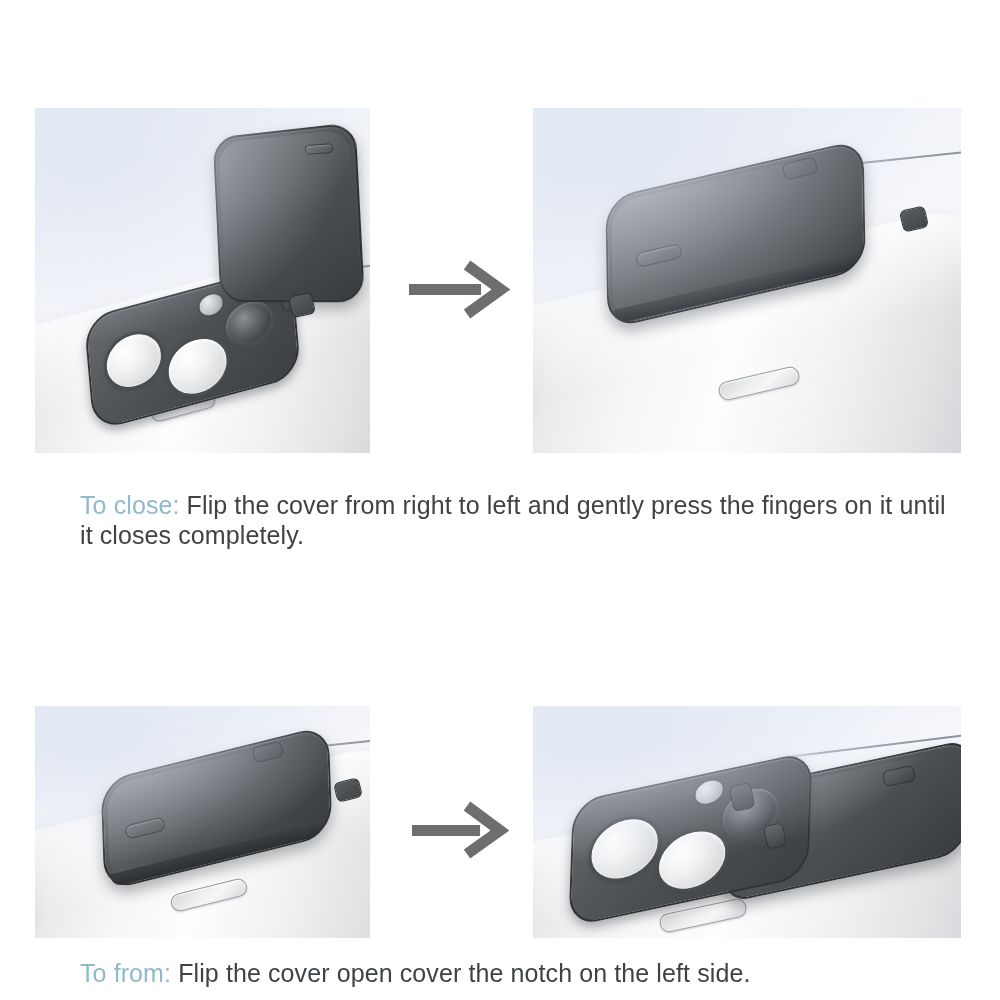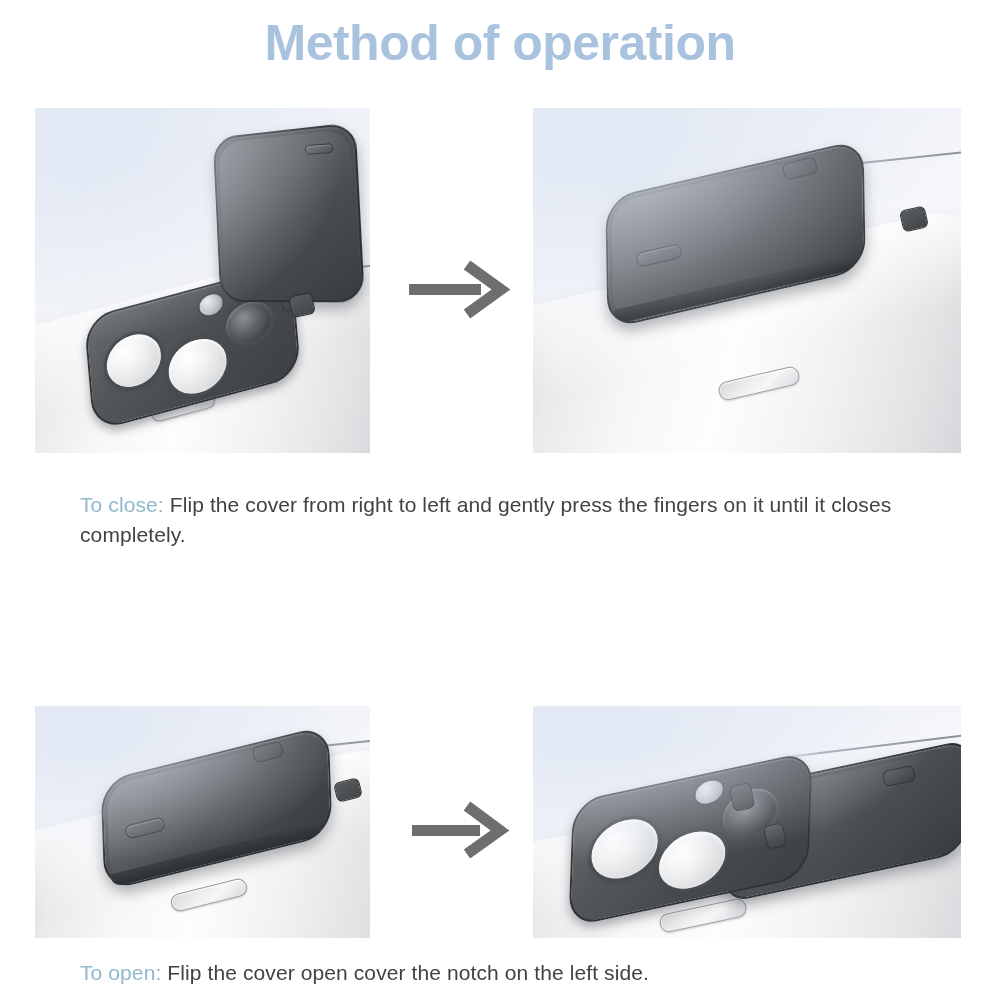--- a/index.html
+++ b/index.html
@@ -135,38 +135,37 @@
     border: 1.5px solid #2f3235;
     box-shadow: inset 0 1px 2px rgba(255,255,255,0.25);
   }
 
   
   .arrow { position:absolute; }
 
   
   .caption {
     position:absolute;
-    font-size: 21px;
+    font-size: 25px;
     line-height: 30px;
     color: #3f4346;
     letter-spacing: 0.1px;
   }
   #caption-close { left: 80px; top: 490px; width: 880px; }
   #caption-open  { left: 80px; top: 958px; width: 880px; }
   .cap-lead {
     color: #8fb9cd;
     font-weight: 400;
   }
 </style>
 </head>
 <body>
 
 <div class="page">
 
-  <div class="title">Method of operation</div>
 
   <div class="panel" id="panel-tl">
     <div class="scene">
 
       <div class="phone" style="left:-40px; top:176px; width:420px; height:250px; transform: rotate(-15deg);">
         <div class="phone-edge"></div>
       </div>
       <div class="phone-topline" style="left:255px; top:168px; width:120px; transform: rotate(-8deg);"></div>
 
       <div class="side-btn" style="left:115px; top:290px; width:66px; height:17px; transform: rotate(-15deg);"></div>
@@ -270,17 +269,17 @@
         <div class="lens-dark" style="left:150px; top:20px; width:62px; height:52px;"></div>
         <div class="flash" style="left:122px; top:4px; width:32px; height:26px;"></div>
       </div>
 
       <div class="tab" style="left:198px; top:78px; width:22px; height:26px; transform: rotate(-12deg);"></div>
       <div class="tab" style="left:232px; top:118px; width:20px; height:24px; transform: rotate(-12deg);"></div>
     </div>
   </div>
 
   <div class="caption" id="caption-open">
-    <span class="cap-lead">To open:</span>
+    <span class="cap-lead">To from:</span>
     <span>Flip the cover open cover the notch on the left side.</span>
   </div>
 
 </div>
 
 </body></html>

